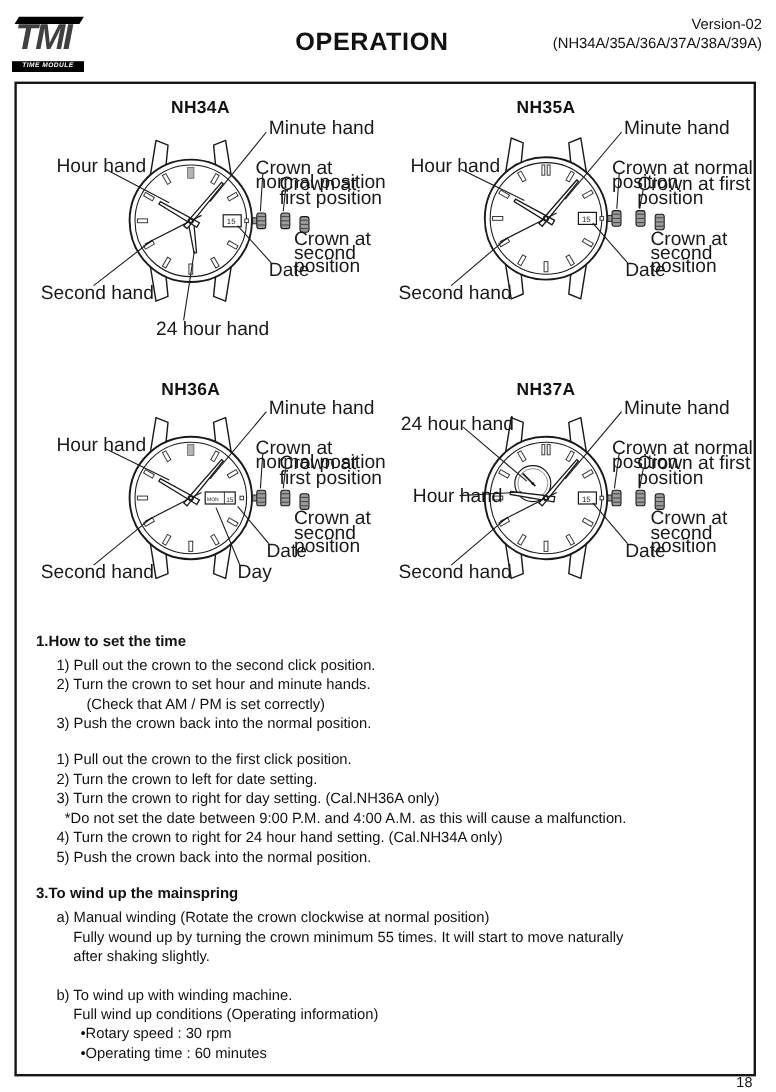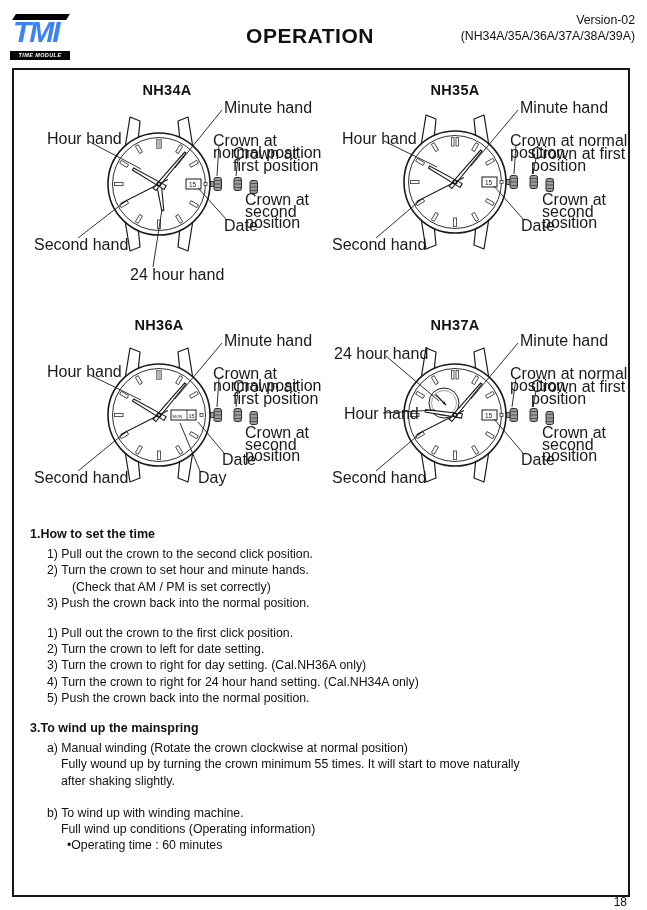--- a/index.html
+++ b/index.html
@@ -2,21 +2,21 @@
 <html><head>
 <meta charset="utf-8">
 <style>
   html,body{margin:0;padding:0;}
   body{font-family:"Liberation Sans",sans-serif;background:#ffffff;color:#121212;}
   .page{position:relative;width:647px;height:910px;background:#fff;overflow:hidden;}
 
   
   .logo{position:absolute;left:10px;top:13px;width:60px;height:47px;}
   .logo-bar{position:absolute;left:4px;top:1px;width:54px;height:6px;background:#000;transform:skewX(-32deg);}
-  .logo-tmi{position:absolute;left:3px;top:4px;font-size:30px;font-weight:900;font-style:italic;letter-spacing:-2px;line-height:30px;color:#3b82f6;}
+  .logo-tmi{position:absolute;left:3px;top:4px;font-size:30px;font-weight:900;font-style:italic;letter-spacing:-2px;line-height:30px;color:#404040;}
   .logo-strip{position:absolute;left:0;bottom:0;width:60px;height:9px;background:#000;color:#fff;font-size:5.5px;font-weight:bold;font-style:italic;text-align:center;line-height:9px;letter-spacing:.4px;}
   .doc-title{position:absolute;left:0;top:24px;width:620px;text-align:center;font-size:21px;font-weight:bold;letter-spacing:.5px;}
   .version{position:absolute;right:12px;top:13px;text-align:right;font-size:12.3px;line-height:15.6px;}
 
   
   .box{position:absolute;left:12px;top:68px;width:618px;height:829px;border:2px solid #161616;box-sizing:border-box;background:#fff;}
 
   
   .cell{position:absolute;width:305px;height:218px;}
   .cell svg{position:absolute;left:0;top:0;}
@@ -61,31 +61,33 @@
           <div class="sheading">1.How to set the time</div>
           <div class="sline i1">1) Pull out the crown to the second click position.</div>
           <div class="sline i1">2) Turn the crown to set hour and minute hands.</div>
           <div class="sline i4">(Check that AM / PM is set correctly)</div>
           <div class="sline i1">3) Push the crown back into the normal position.</div>
         </div>
         <div class="section">
           <div class="sline i1">1) Pull out the crown to the first click position.</div>
           <div class="sline i1">2) Turn the crown to left for date setting.</div>
           <div class="sline i1">3) Turn the crown to right for day setting. (Cal.NH36A only)</div>
+          <div class="sline i2">*Do not set the date between 9:00 P.M. and 4:00 A.M. as this will cause a malfunction.</div>
           <div class="sline i1">4) Turn the crown to right for 24 hour hand setting. (Cal.NH34A only)</div>
           <div class="sline i1">5) Push the crown back into the normal position.</div>
         </div>
         <div class="section">
           <div class="sheading">3.To wind up the mainspring</div>
           <div class="sline i1">a) Manual winding (Rotate the crown clockwise at normal position)</div>
           <div class="sline i3">Fully wound up by turning the crown minimum 55 times. It will start to move naturally</div>
           <div class="sline i3">after shaking slightly.</div>
           <div class="sline i0 blank"></div>
           <div class="sline i1">b) To wind up with winding machine.</div>
           <div class="sline i3">Full wind up conditions (Operating information)</div>
+          <div class="sline i5">•Rotary speed : 30 rpm</div>
           <div class="sline i5">•Operating time : 60 minutes</div>
         </div>
       </div>
   <div class="cell" style="left: 8px; top: 12px;">
         <svg width="305" height="218" viewBox="0 0 305 218">
           <polygon points="102,72 108,35 118,39 115,69" fill="#fff" stroke="#1a1a1a" stroke-width="1.2" stroke-linejoin="round"></polygon>
           <polygon points="172,72 166,35 156,39 159,69" fill="#fff" stroke="#1a1a1a" stroke-width="1.2" stroke-linejoin="round"></polygon>
           <polygon points="102,132 108,169 118,165 115,135" fill="#fff" stroke="#1a1a1a" stroke-width="1.2" stroke-linejoin="round"></polygon>
           <polygon points="172,132 166,169 156,165 159,135" fill="#fff" stroke="#1a1a1a" stroke-width="1.2" stroke-linejoin="round"></polygon>
           <circle cx="137" cy="102" r="51" fill="#fff" stroke="#1a1a1a" stroke-width="1.6"></circle>

